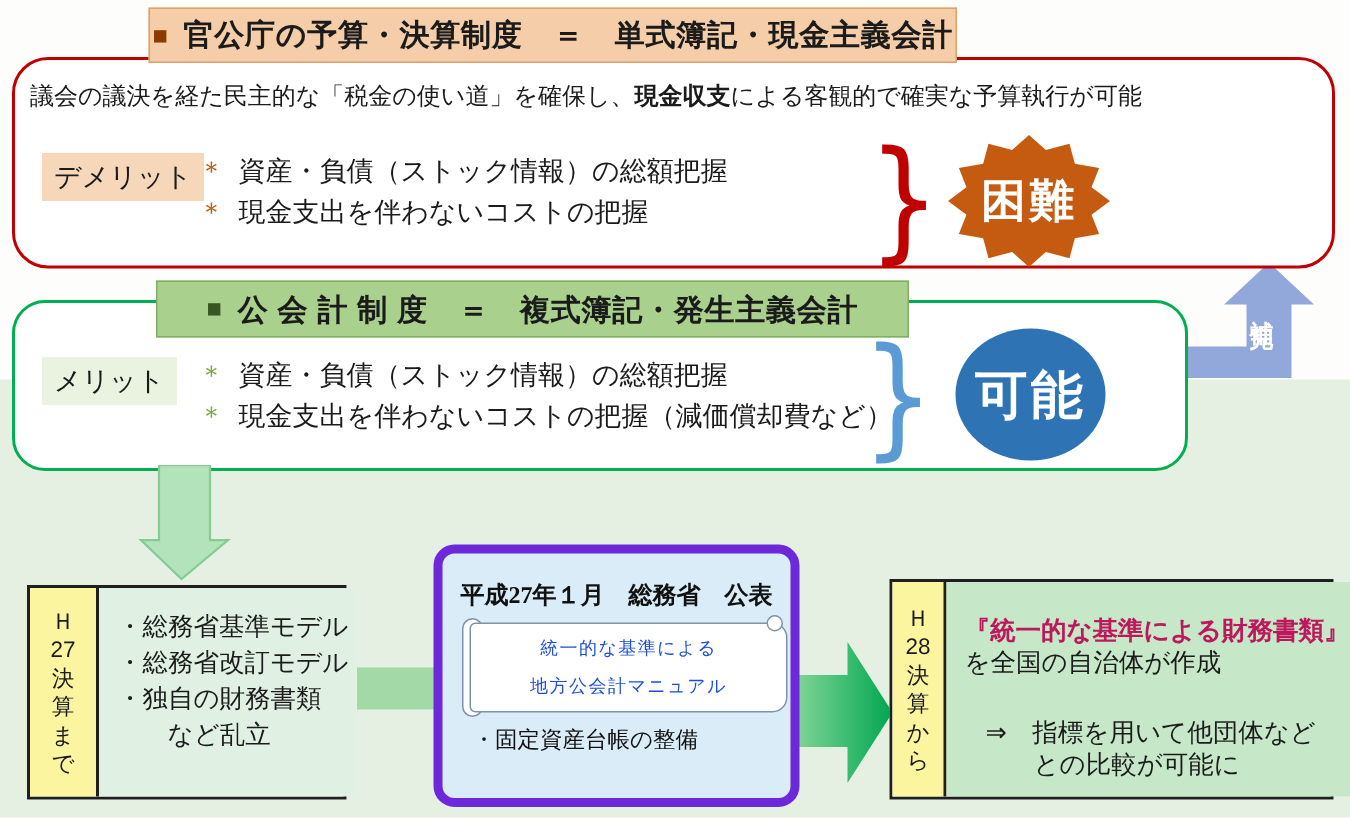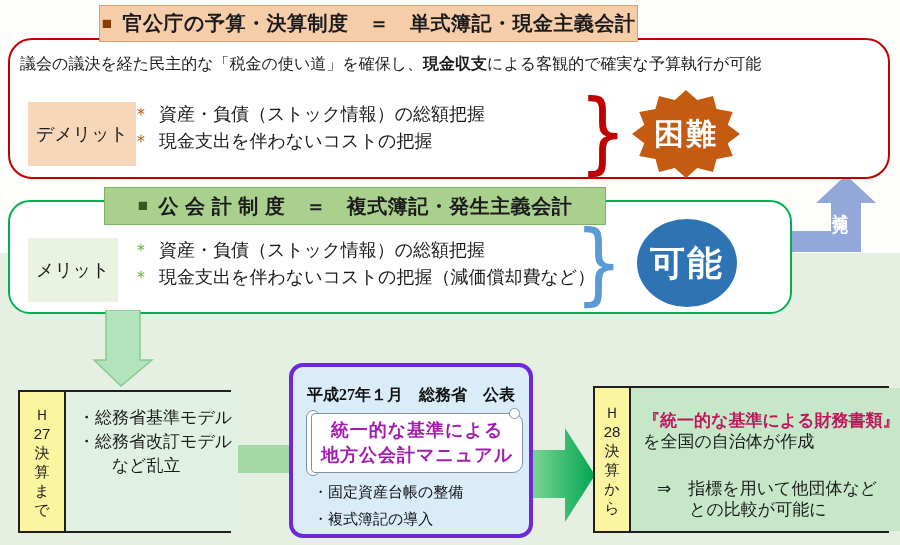--- a/index.html
+++ b/index.html
@@ -23,21 +23,21 @@
   .bar{display:flex;align-items:center;justify-content:center;font-size:20px;font-weight:600;
        letter-spacing:.5px;white-space:nowrap;}
   .bar1{left:99px;top:5px;width:537px;height:35px;background:#f5cda9;border:1px solid #dd9f6b;}
   .bar2{left:104px;top:187px;width:500px;height:36px;background:#a9d08d;border:1px solid #7faf62;}
   .sq1{color:#8c3a00;margin-right:10px;font-size:17px;}
   .sq2{color:#375623;margin-right:10px;font-size:17px;}
 
   .para{left:20px;top:54px;width:868px;font-size:16px;white-space:nowrap;}
   .para b{font-weight:bold;}
 
-  .tag{display:inline-block;font-size:18px;padding:20px 8px;white-space:nowrap;}
+  .tag{display:inline-block;font-size:18px;padding:4px 8px;white-space:nowrap;}
   .tag-demerit{left:28px;top:102px;background:#f7d7ba;}
   .tag-merit{left:28px;top:238px;background:#e9f3e0;}
 
   .blist{font-size:18px;line-height:27px;white-space:nowrap;}
   .blist-top{left:132px;top:101px;}
   .blist-mid{left:132px;top:237px;}
   .ast{margin-right:9px;font-size:18px;}
   .ast-o{color:#c55a11;}
   .ast-g{color:#70ad47;}
 
@@ -72,32 +72,32 @@
   .right-box .ytab{width:34px;}
   .lcontent{flex:1;background:#e0f1e3;padding:14px 6px 6px 12px;font-size:17px;line-height:24px;white-space:nowrap;}
   .lnote{text-align:center;margin-top:0;padding-right:18px;}
   .rcontent{flex:1;background:#c6e8c9;padding:22px 6px 6px 12px;font-size:17px;line-height:21px;white-space:nowrap;}
   .rhead{color:#be185d;font-weight:bold;}
   .rarrow1{margin-top:26px;padding-left:14px;}
   .rarrow2{padding-left:46px;}
 
   
   .center-box{left:289px;top:363px;width:244px;height:175px;background:#d9ecf7;
-              border:4px solid #6d28d9;border-radius:14px;box-sizing:border-box;
+              border:6px solid #6d28d9;border-radius:14px;box-sizing:border-box;
               font-family:"Liberation Serif","DejaVu Serif",serif;}
   .cb-head{position:absolute;left:0;top:18px;width:100%;text-align:center;font-size:16px;
            font-weight:bold;color:#111;white-space:nowrap;}
   .scroll{position:absolute;left:18px;top:46px;width:210px;height:58px;background:#fff;
           border:1.5px solid #7f93a6;border-radius:4px 10px 10px 4px;display:flex;flex-direction:column;
           align-items:center;justify-content:center;}
   .scroll-roll{position:absolute;left:13px;top:43px;width:12px;height:64px;background:#fff;
                border:1.5px solid #7f93a6;border-radius:7px;}
   .scroll-curl{position:absolute;left:216px;top:41px;width:9px;height:9px;background:#fff;
                border:1.5px solid #7f93a6;border-radius:50%;}
-  .scroll-line{font-size:18px;font-weight:bold;color:#a21caf;letter-spacing:1px;line-height:25px;white-space:nowrap;}
+  .scroll-line{font-size:12px;font-weight:normal;color:#1d4ed8;letter-spacing:1px;line-height:25px;white-space:nowrap;}
   .cb-items{position:absolute;left:20px;top:112px;font-size:15px;line-height:27px;color:#111;white-space:nowrap;}
 </style>
 </head>
 <body>
 
 <div class="canvas">
 
   <div class="abs bottom-bg"></div>
   <div class="abs connector"></div>
 
@@ -156,35 +156,35 @@
       <div>Ｈ</div>
       <div>27</div>
       <div>決</div>
       <div>算</div>
       <div>ま</div>
       <div>で</div>
     </div>
     <div class="lcontent">
       <div>・総務省基準モデル</div>
       <div>・総務省改訂モデル</div>
+      <div>・独自の財務書類</div>
       <div class="lnote">など乱立</div>
     </div>
   </div>
 
   <div class="abs center-box">
     <div class="cb-head">平成27年１月　総務省　公表</div>
     <div class="scroll-roll"></div>
     <div class="scroll">
       <div class="scroll-line">統一的な基準による</div>
       <div class="scroll-line">地方公会計マニュアル</div>
     </div>
     <div class="scroll-curl"></div>
     <div class="cb-items">
       <div>・固定資産台帳の整備</div>
-      <div>・複式簿記の導入</div>
     </div>
   </div>
 
   <div class="abs fbox right-box">
     <div class="ytab">
       <div>Ｈ</div>
       <div>28</div>
       <div>決</div>
       <div>算</div>
       <div>か</div>

